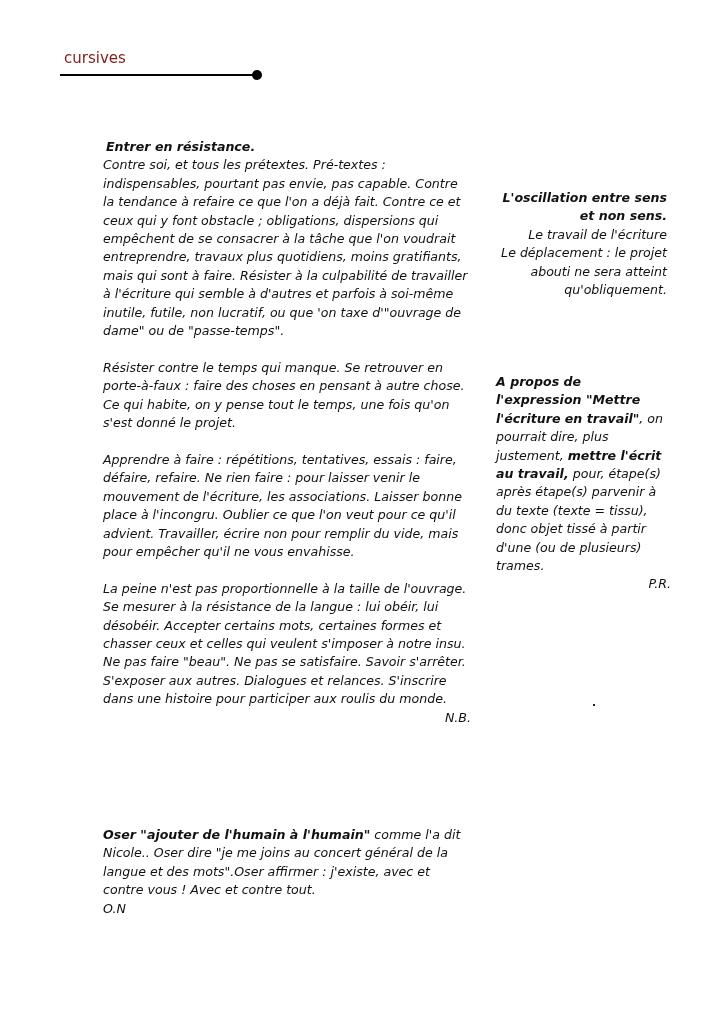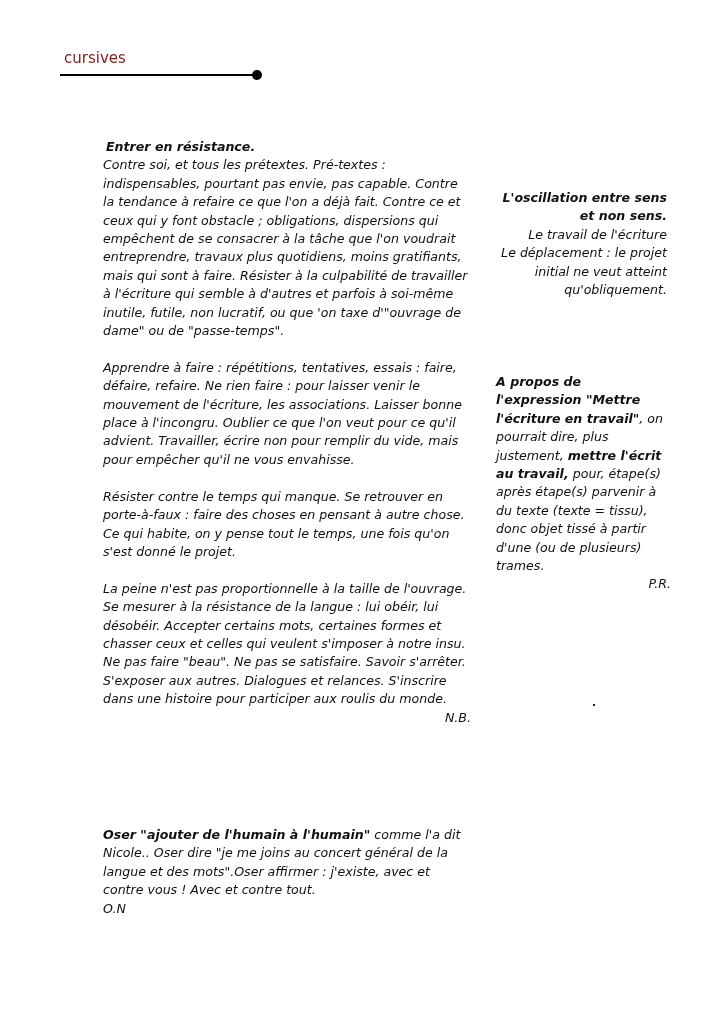--- a/index.html
+++ b/index.html
@@ -32,30 +32,30 @@
 </head>
 <body>
 
 <div class="header-title">cursives</div>
 <div class="header-rule"></div>
 <div class="header-dot"></div>
 
 <div class="col left">
   <span class="line b" style="padding-left:3px;">Entrer en résistance.</span>
   <p class="para">Contre soi, et tous les prétextes. Pré-textes : indispensables, pourtant pas envie, pas capable. Contre la tendance à refaire ce que l'on a déjà fait. Contre ce et ceux qui y font obstacle ; obligations, dispersions qui empêchent de se consacrer à la tâche que l'on voudrait entreprendre, travaux plus quotidiens, moins gratifiants, mais qui sont à faire. Résister à la culpabilité de travailler à l'écriture qui semble à d'autres et parfois à soi-même inutile, futile, non lucratif, ou que 'on taxe d'"ouvrage de dame" ou de "passe-temps".</p>
+  <p class="para">Résister contre le temps qui manque. Se retrouver en porte-à-faux : faire des choses en pensant à autre chose. Ce qui habite, on y pense tout le temps, une fois qu'on s'est donné le projet.</p>
   <p class="para">Apprendre à faire : répétitions, tentatives, essais : faire, défaire, refaire. Ne rien faire : pour laisser venir le mouvement de l'écriture, les associations. Laisser bonne place à l'incongru. Oublier ce que l'on veut pour ce qu'il advient. Travailler, écrire non pour remplir du vide, mais pour empêcher qu'il ne vous envahisse.</p>
-  <p class="para">Résister contre le temps qui manque. Se retrouver en porte-à-faux : faire des choses en pensant à autre chose. Ce qui habite, on y pense tout le temps, une fois qu'on s'est donné le projet.</p>
   <p class="para" style="margin-bottom:0;">La peine n'est pas proportionnelle à la taille de l'ouvrage. Se mesurer à la résistance de la langue : lui obéir, lui désobéir. Accepter certains mots, certaines formes et chasser ceux et celles qui veulent s'imposer à notre insu. Ne pas faire "beau". Ne pas se satisfaire. Savoir s'arrêter. S'exposer aux autres. Dialogues et relances. S'inscrire dans une histoire pour participer aux roulis du monde.</p>
   <span class="sig-right">N.B.</span>
 </div>
 
 <div class="col right-top">
   <span class="line b">L'oscillation entre sens et non sens.</span>
   <span class="line">Le travail de l'écriture</span>
-  <span class="line">Le déplacement : le projet initial ne veut atteint qu'obliquement.</span>
+  <span class="line">Le déplacement : le projet abouti ne sera atteint qu'obliquement.</span>
 </div>
 
 <div class="col right-mid">
   <span class="line" style="padding-left:3px;"><span class="b">A propos de l'expression "Mettre l'écriture en travail"</span><span>, on pourrait dire, plus justement, </span><span class="b">mettre l'écrit au travail,</span><span> pour, étape(s) après étape(s) parvenir à du texte (texte = tissu), donc objet tissé à partir d'une (ou de plusieurs) trames.</span></span>
   <span class="sig-right">P.R.</span>
 </div>
 <div class="dot"></div>
 
 <div class="col bottom">
   <span class="line"><span class="b">Oser "ajouter de l'humain à l'humain"</span><span> comme l'a dit Nicole.. Oser dire "je me joins au concert général de la langue et des mots".Oser affirmer : j'existe, avec et contre vous ! Avec et contre tout.</span></span>

